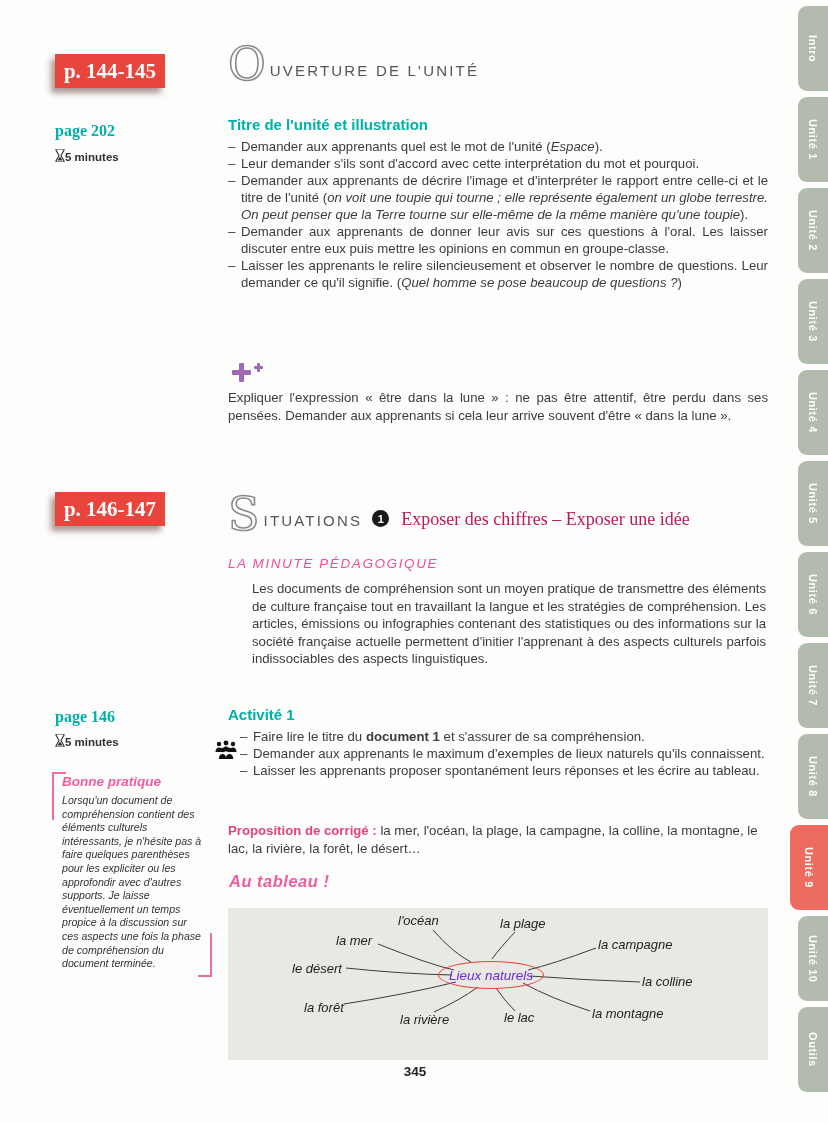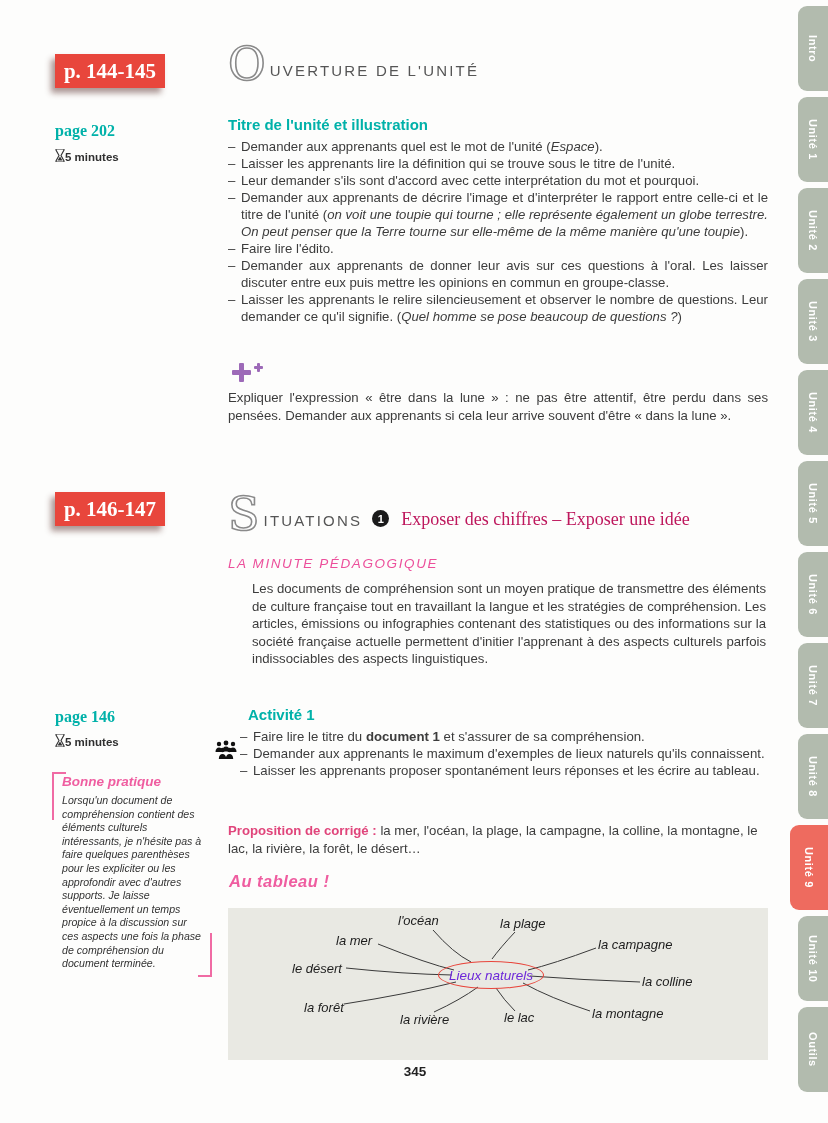--- a/index.html
+++ b/index.html
@@ -119,24 +119,22 @@
 
     <div class="bighead" style="top:44px;">
       <span class="initial">O</span>
         <span class="headrest">UVERTURE DE L'UNITÉ</span>
     </div>
 
     <div class="teal-head" style="top:116px;">Titre de l'unité et illustration</div>
 
     <ul class="bullets" style="top:138px; left:0; width:540px;">
       <li><span>Demander aux apprenants quel est le mot de l'unité (</span><em>Espace</em><span>).</span></li>
-      <li><span>Laisser les apprenants lire la définition qui se trouve sous le titre de l'unité.</span><em></em><span></span></li>
       <li><span>Leur demander s'ils sont d'accord avec cette interprétation du mot et pourquoi.</span><em></em><span></span></li>
       <li><span>Demander aux apprenants de décrire l'image et d'interpréter le rapport entre celle-ci et le titre de l'unité (</span><em>on voit une toupie qui tourne ; elle représente également un globe terrestre. On peut penser que la Terre tourne sur elle-même de la même manière qu'une toupie</em><span>).</span></li>
-      <li><span>Faire lire l'édito.</span><em></em><span></span></li>
       <li><span>Demander aux apprenants de donner leur avis sur ces questions à l'oral. Les laisser discuter entre eux puis mettre les opinions en commun en groupe-classe.</span><em></em><span></span></li>
       <li><span>Laisser les apprenants le relire silencieusement et observer le nombre de questions. Leur demander ce qu'il signifie. (</span><em>Quel homme se pose beaucoup de questions ?</em><span>)</span></li>
     </ul>
 
     <div class="plusrow" style="left:4px; top:363px;">
       <span class="cross big"></span>
       <span class="cross small"></span>
     </div>
 
     <div class="note" style="top:389px; left:0; width:540px;">Expliquer l'expression « être dans la lune » : ne pas être attentif, être perdu dans ses pensées. Demander aux apprenants si cela leur arrive souvent d'être « dans la lune ».</div>
@@ -145,21 +143,21 @@
       <span class="initial">S</span>
         <span class="headrest">ITUATIONS</span>
         <span class="badge">1</span>
         <span class="sit-subtitle">Exposer des chiffres – Exposer une idée</span>
     </div>
 
     <div class="minute-head" style="top:556px;">LA MINUTE PÉDAGOGIQUE</div>
 
     <div class="para" style="top:580px; left:24px; width:514px;">Les documents de compréhension sont un moyen pratique de transmettre des éléments de culture française tout en travaillant la langue et les stratégies de compréhension. Les articles, émissions ou infographies contenant des statistiques ou des informations sur la société française actuelle permettent d'initier l'apprenant à des aspects culturels parfois indissociables des aspects linguistiques.</div>
 
-    <div class="teal-head" style="top:706px;margin-left:20px;">Activité 1</div>
+    <div class="teal-head" style="top:706px;">Activité 1</div>
 
     <ul class="bullets" style="top:728px; left:12px; width:528px;">
       <span class="group-icon" style="top:12px;">
         <svg width="24" height="20" viewBox="0 0 24 20">
           <g fill="#111">
             <circle cx="5" cy="4" r="2.2"></circle>
               <path d="M1.5 12c0-3 1.5-4.6 3.5-4.6S8.5 9 8.5 12z"></path>
             <circle cx="12" cy="3" r="2.4"></circle>
               <path d="M8.2 11.5c0-3.2 1.7-5 3.8-5s3.8 1.8 3.8 5z"></path>
             <circle cx="19" cy="4" r="2.2"></circle>

